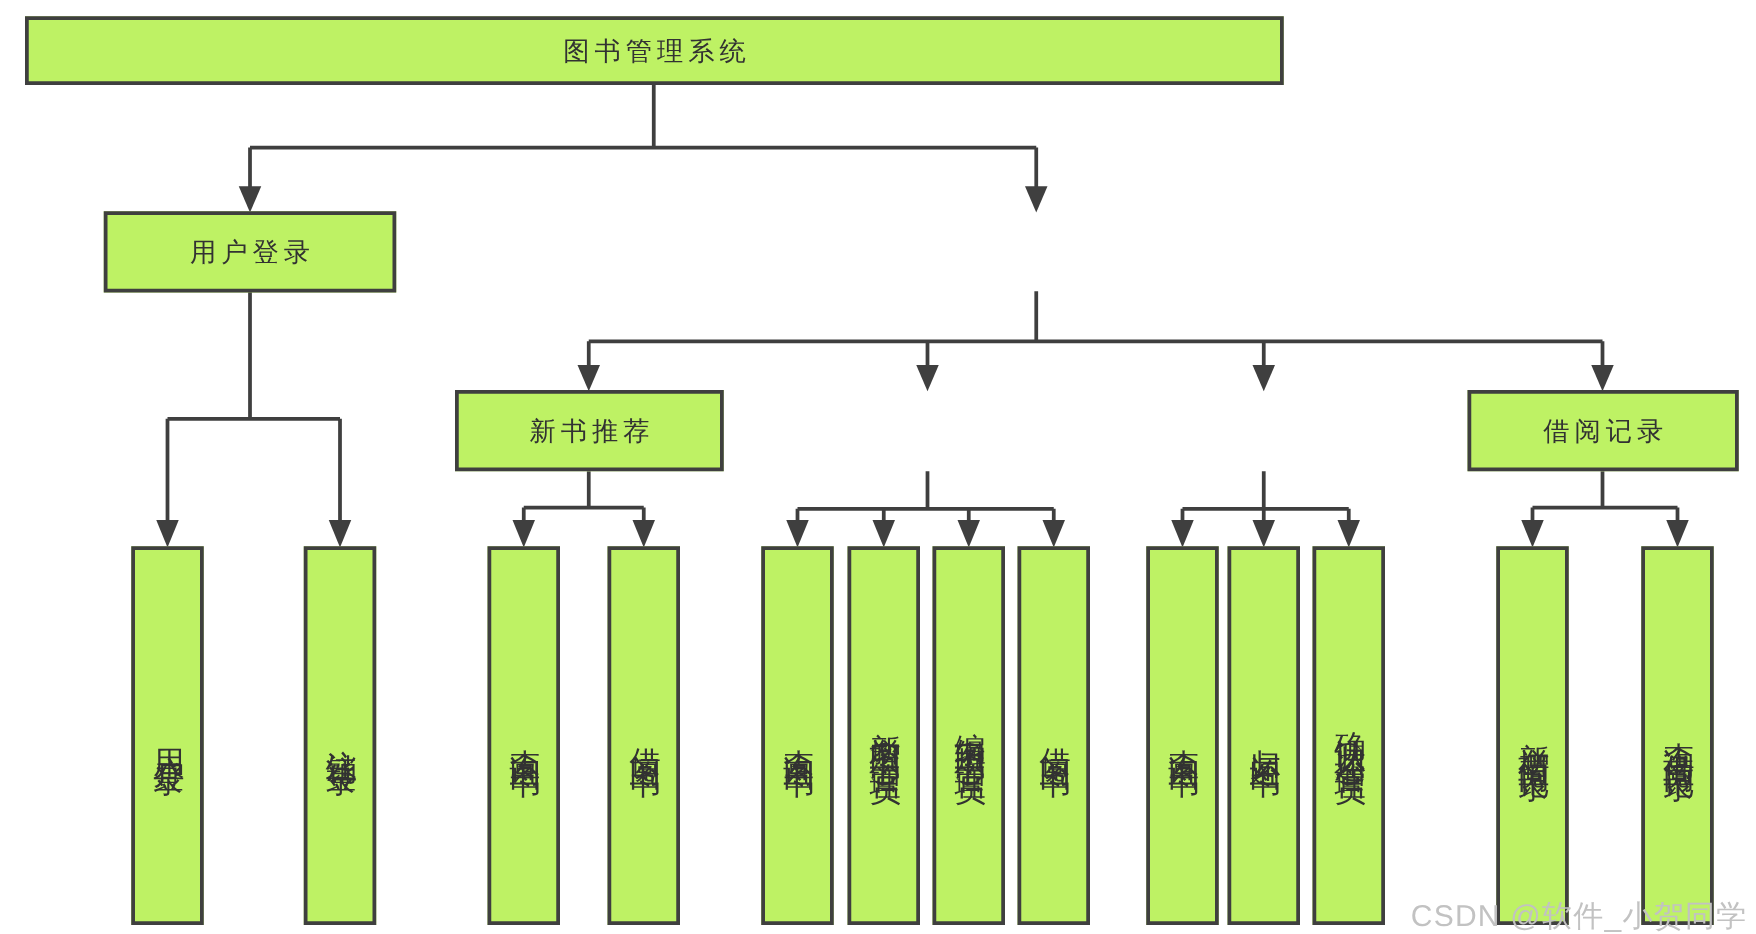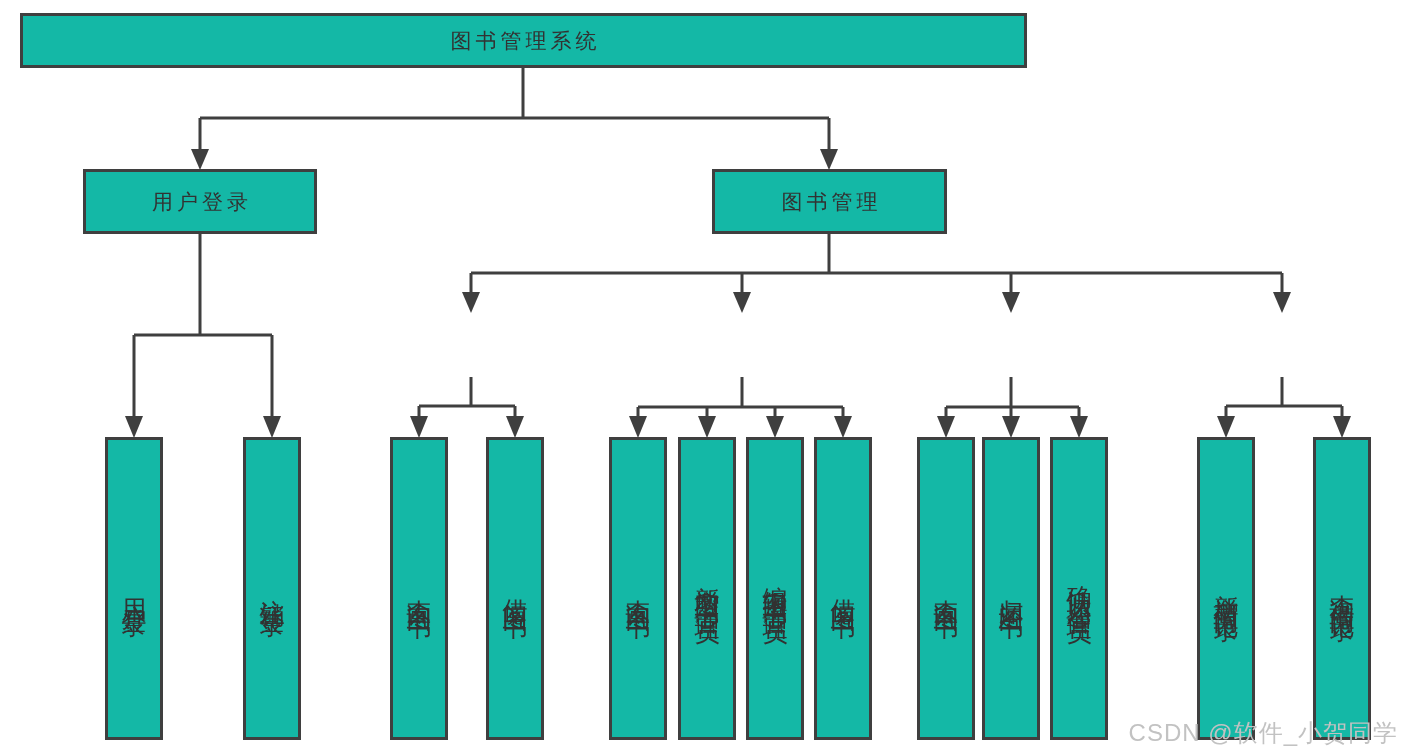--- a/index.html
+++ b/index.html
@@ -23,21 +23,21 @@
     fill: none;
   }
   .connectors polygon {
     fill: var(--line, #3f3f3f);
     stroke: none;
   }
   .box {
     position: absolute;
     box-sizing: border-box;
     border: 3px solid var(--line, #3f3f3f);
-    background: #14b8a6;
+    background: #bef264;
     display: flex;
     align-items: center;
     justify-content: center;
     color: var(--text, #323232);
   }
   .h { font-size: 21px; letter-spacing: 4px; white-space: nowrap; }
   .h span { transform: translateX(2px); }
   .v { font-size: 25px; }
   .v span {
     writing-mode: vertical-rl;
@@ -97,24 +97,27 @@
     <polygon points="1333,416 1351,416 1342,438"></polygon>
   </svg>
 
   <div class="box h" style="left:20px;top:13px;width:1007px;height:55px">
     <span>图书管理系统</span>
   </div>
 
   <div class="box h" style="left:83px;top:169px;width:234px;height:65px">
     <span>用户登录</span>
   </div>
-  <div class="box h" style="left:712px;top:169px;width:235px;height:65px">
-    <span>图书管理</span>
+
+  <div class="box h" style="left:364px;top:312px;width:215px;height:65px">
+    <span>新书推荐</span>
   </div>
-
+  <div class="box h" style="left:1174px;top:312px;width:217px;height:65px">
+    <span>借阅记录</span>
+  </div>
 
   <div class="box v" style="left:105px;top:437px;width:58px;height:303px">
     <span>用户登录</span>
   </div>
   <div class="box v" style="left:243px;top:437px;width:58px;height:303px">
     <span>注销登录</span>
   </div>
 
   <div class="box v" style="left:390px;top:437px;width:58px;height:303px">
     <span>查询图书</span>

